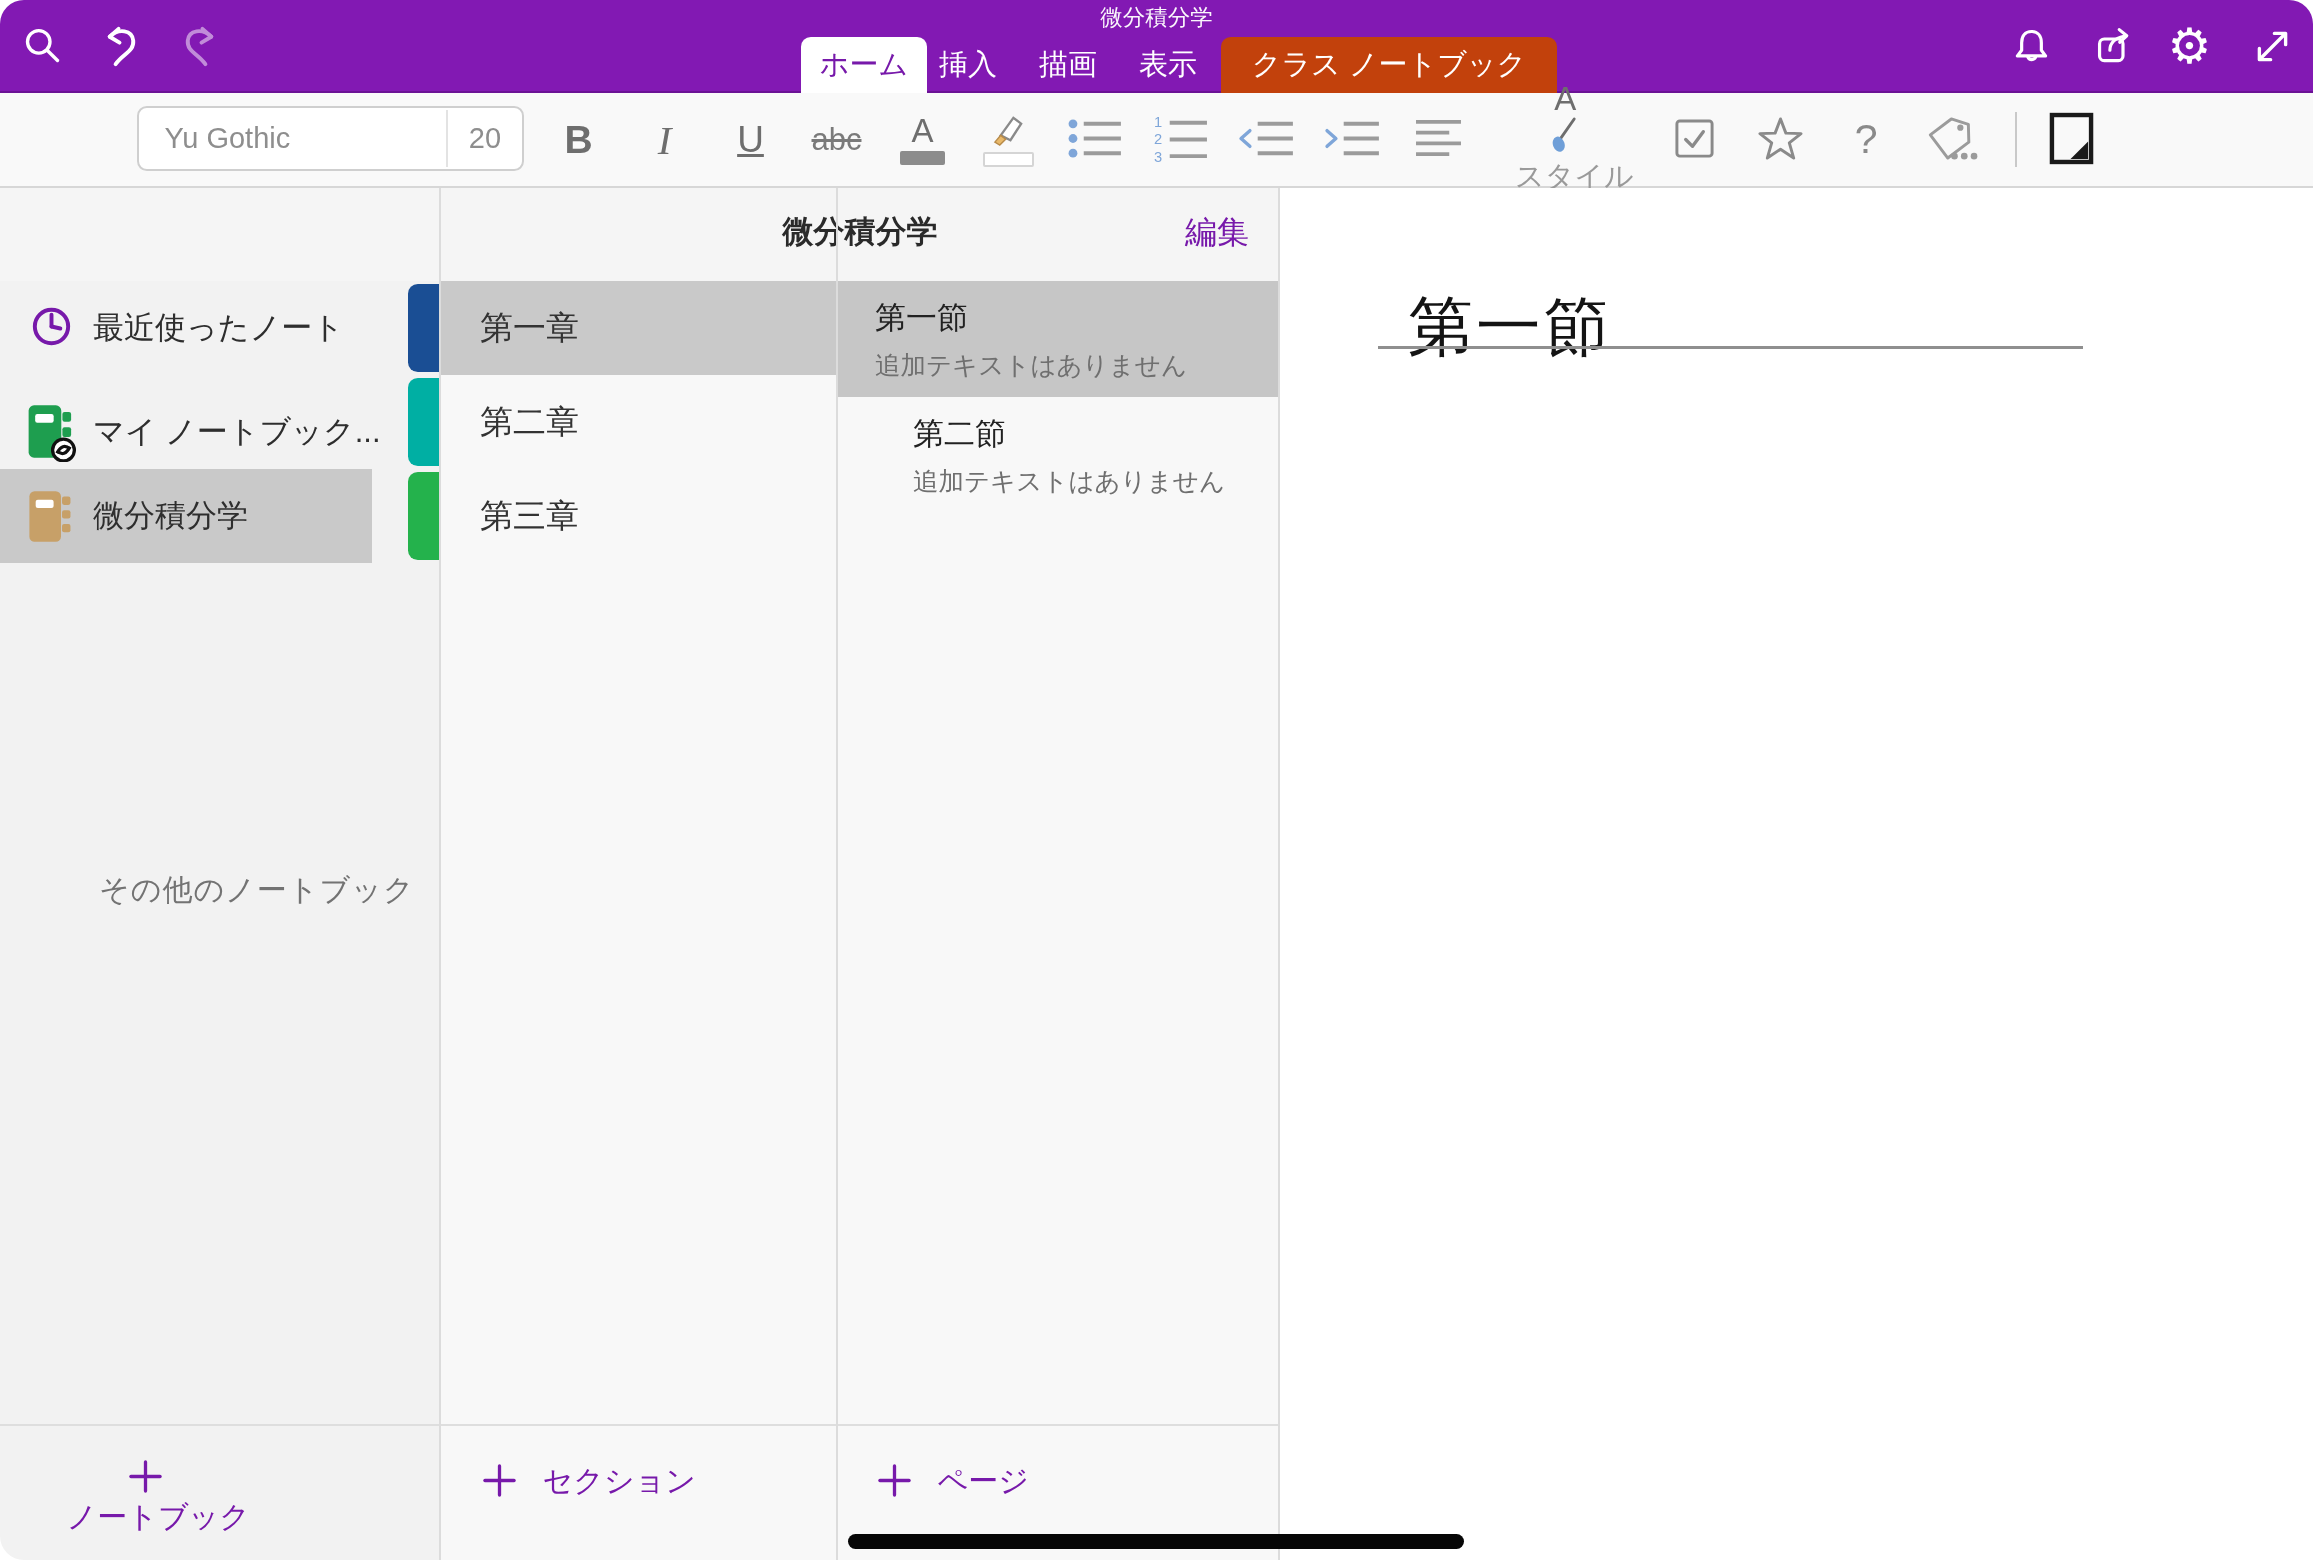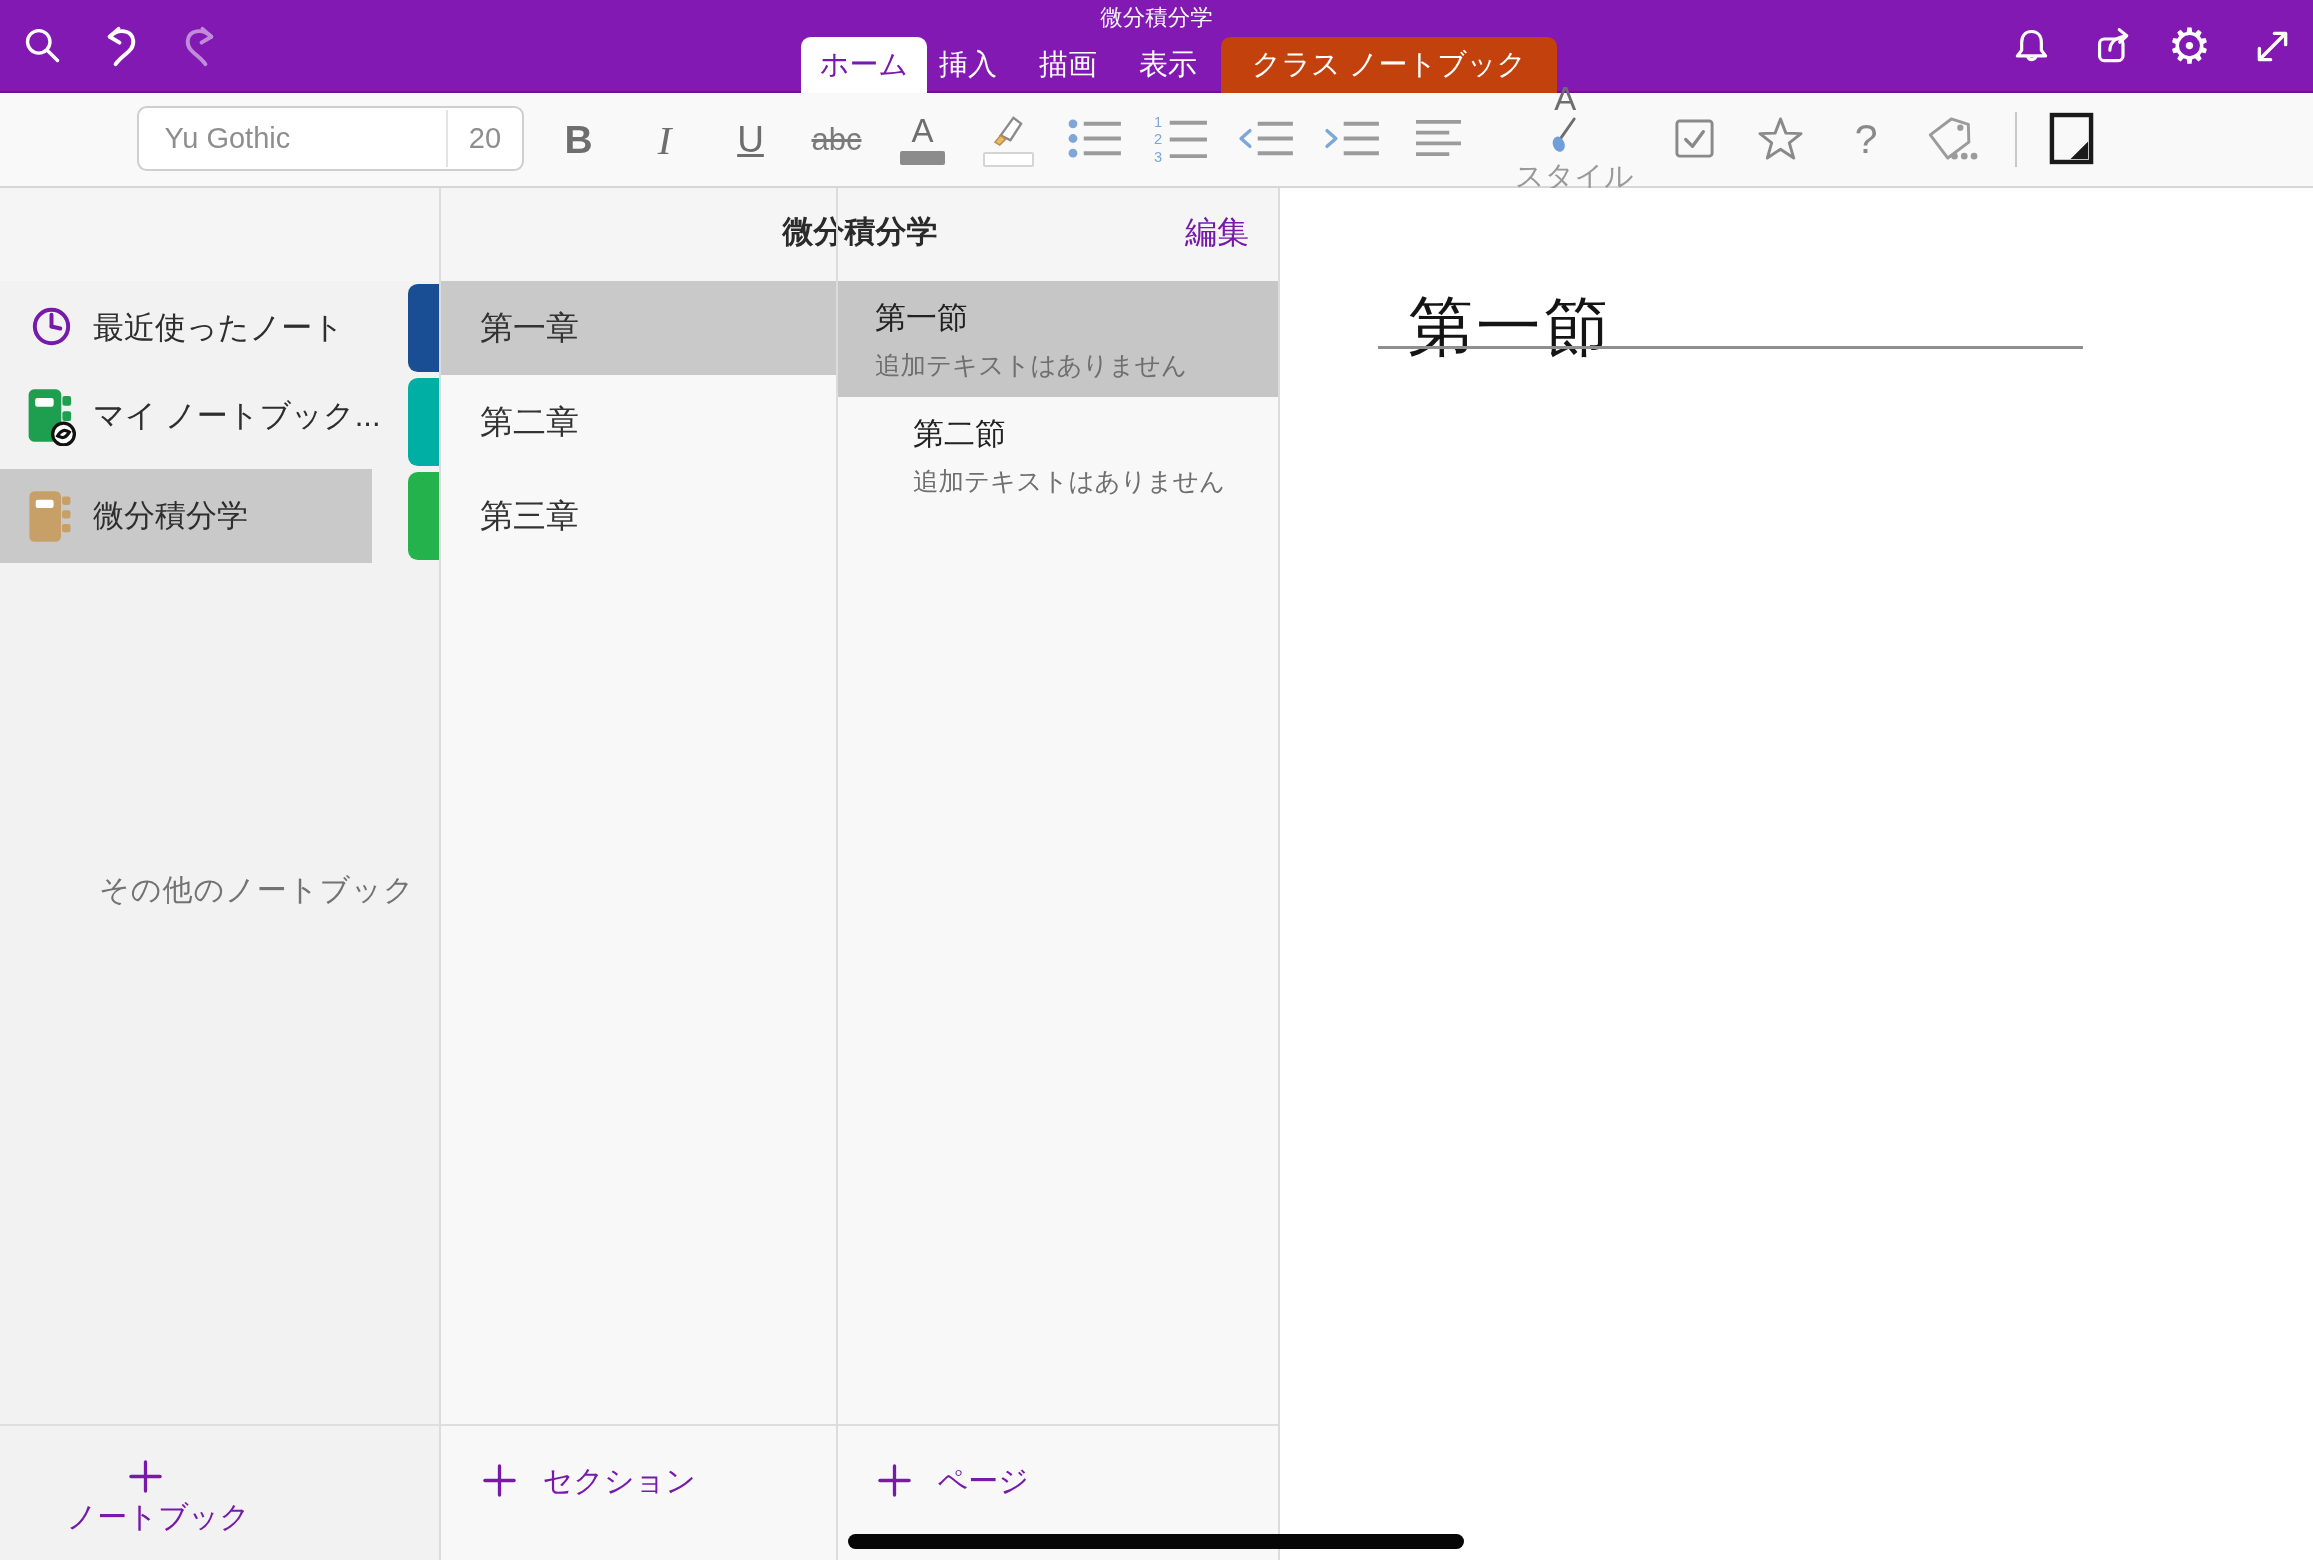--- a/index.html
+++ b/index.html
@@ -1,17 +1,17 @@
 <!DOCTYPE html>
 <html><head>
 <meta charset="utf-8">
 <style>
   html,body{margin:0;padding:0;}
   body{font-family:"Liberation Sans","DejaVu Sans",sans-serif;background:#ffffff;}
-  .screen{position:relative;width:2313px;height:1560px;overflow:hidden;background:#ffffff;}
+  .screen{position:relative;width:2313px;height:1560px;overflow:hidden;background:#ffffff;border-radius:24px;}
 
   
   .topbar{position:absolute;left:0;top:0;width:2313px;height:93px;background:#8219B3;box-shadow:inset 0 -2px 0 rgba(40,0,60,.25);}
   .doc-title{position:absolute;left:0;right:0;top:2px;text-align:center;color:#ffffff;font-size:22.5px;opacity:.96;}
   .icon-btn{position:absolute;top:21.6px;width:49px;height:49px;display:flex;align-items:center;justify-content:center;background:none;border:none;padding:0;cursor:pointer;}
   .icon-btn svg{display:block;}
   .btn-search{left:17.6px;}
   .btn-undo{left:96px;}
   .btn-redo{left:176px;opacity:.5;}
   .btn-bell{left:2007px;}
@@ -317,21 +317,21 @@
     <div class="nbrow" style="top:0;">
       <span class="nbicon">
         <svg width="51" height="51" viewBox="0 0 52 52">
             <circle cx="26" cy="26" r="17" fill="none" stroke="#7719AA" stroke-width="4"></circle>
             <line x1="26" y1="26" x2="26" y2="14" stroke="#7719AA" stroke-width="4" stroke-linecap="round"></line>
             <line x1="26" y1="26" x2="35" y2="28" stroke="#7719AA" stroke-width="4" stroke-linecap="round"></line>
           </svg>
       </span>
       <span class="nblabel">最近使ったノート</span>
     </div>
-    <div class="nbrow" style="top:88px;">
+    <div class="nbrow" style="top:104px;">
       <span class="nbicon" style="top:15.7px;">
         <svg width="51" height="61" viewBox="0 0 46 56">
             <rect x="2" y="4" width="30" height="48" rx="5" fill="#1E9E4F"></rect>
             <rect x="8" y="12" width="17" height="8" rx="2" fill="#ffffff"></rect>
             <rect x="33" y="10" width="8" height="9" rx="2" fill="#1E9E4F"></rect>
             <rect x="33" y="24" width="8" height="9" rx="2" fill="#1E9E4F"></rect>
             <circle cx="34" cy="45" r="10" fill="#ffffff" stroke="#111111" stroke-width="3"></circle>
             <path d="M28 48 q5 -10 12 -4" fill="none" stroke="#111111" stroke-width="3"></path>
             <path d="M40 42 q-5 10 -12 4" fill="none" stroke="#111111" stroke-width="3"></path>
           </svg>

